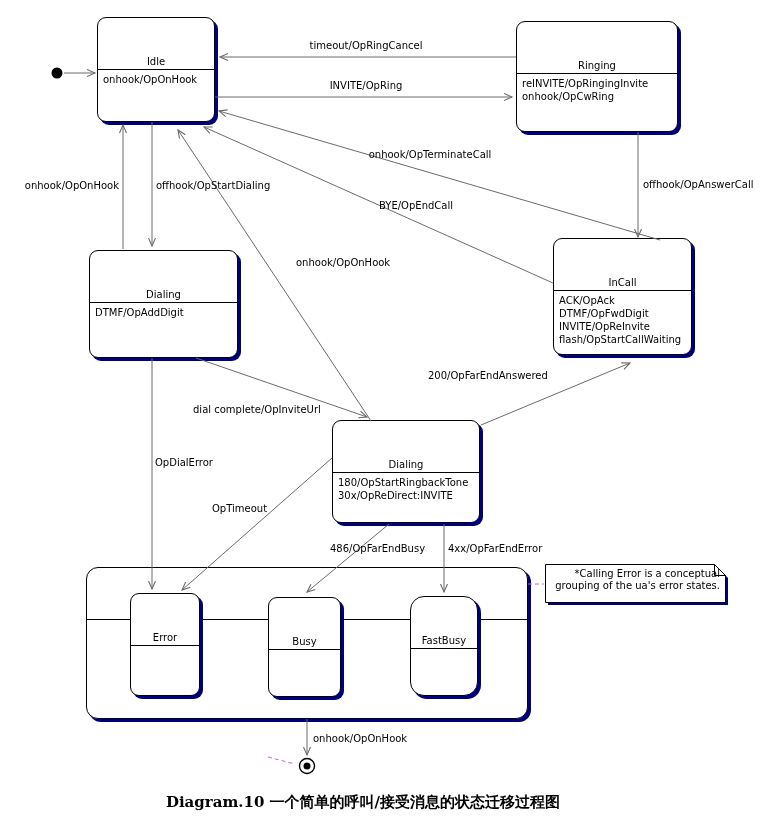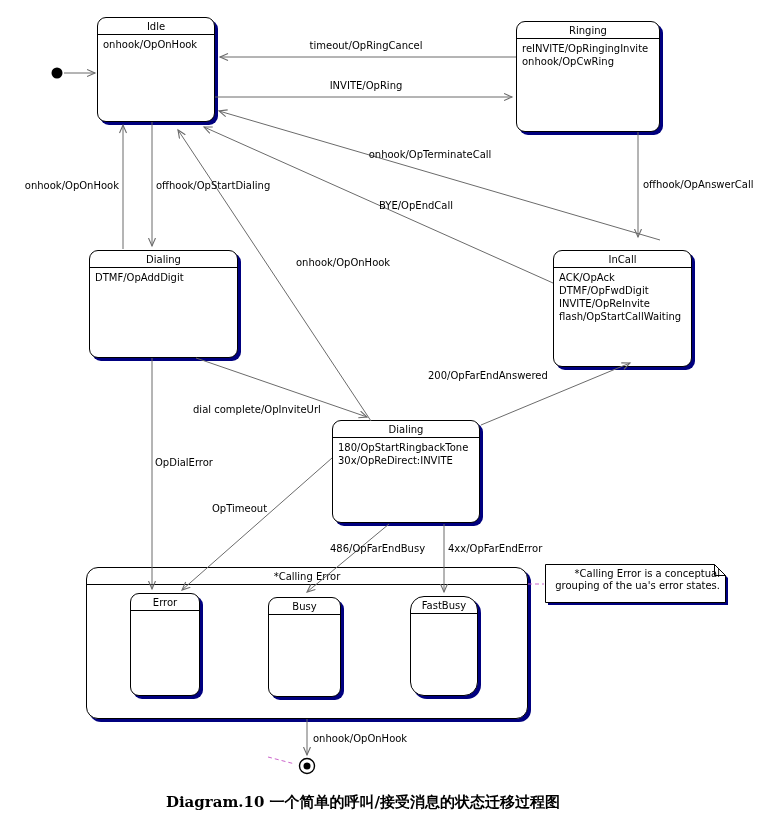--- a/index.html
+++ b/index.html
@@ -16,30 +16,30 @@
   
   .state{
     position:absolute;box-sizing:border-box;background:#fff;
     border:1px solid var(--border);border-radius:9px;
     box-shadow:3px 3px 0 var(--shadow);
     z-index:1;
   }
   .state-title{
     font-size:10px;line-height:13px;text-align:center;
     padding:2px 4px 1px 4px;border-bottom:1px solid var(--border);
-    white-space:nowrap;overflow:hidden;
+    white-space:nowrap;overflow:hidden;margin-top:35px;
   }
   .state-body{
     font-size:10px;line-height:13px;padding:3px 5px;
     white-space:pre-line;
   }
   #state-idle          {left:97px;  top:17px;  width:118px; height:105px;}
-  #state-ringing       {left:516px; top:21px;  width:144px; height:111px;}
+  #state-ringing       {left:516px; top:21px;  width:162px; height:111px;}
   #state-dialing       {left:89px;  top:250px; width:149px; height:108px;}
-  #state-incall        {left:553px; top:250px; width:139px; height:117px;}
+  #state-incall        {left:553px; top:238px; width:139px; height:117px;}
   #state-trying        {left:332px; top:420px; width:148px; height:103px;}
   #state-calling-error {left:86px;  top:567px; width:442px; height:152px;border-radius:12px;}
   #state-error         {left:130px; top:593px; width:70px;  height:103px;}
   #state-busy          {left:268px; top:597px; width:73px;  height:100px;}
   #state-fastbusy      {left:410px; top:596px; width:68px;  height:100px;border-radius:14px;}
   
   #edge-layer{position:absolute;left:0;top:0;z-index:2;pointer-events:none;}
   .edge{fill:none;stroke:var(--line);stroke-width:1;}
   .note-link{fill:none;stroke:var(--note-link);stroke-width:1;stroke-dasharray:4 3;}
   #arrowhead path{stroke:var(--line);}

